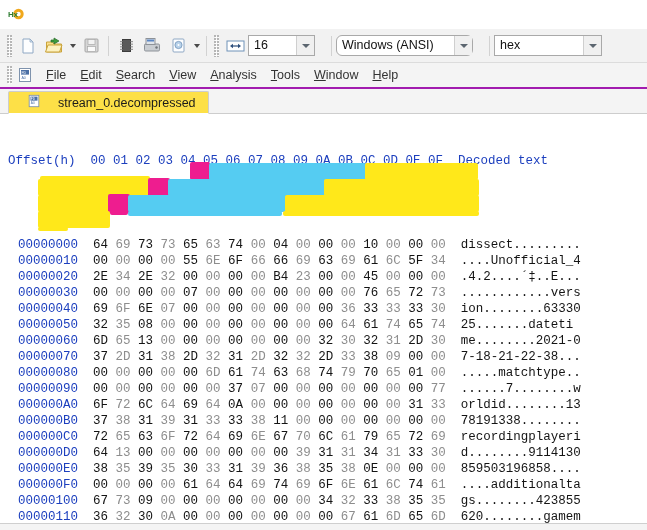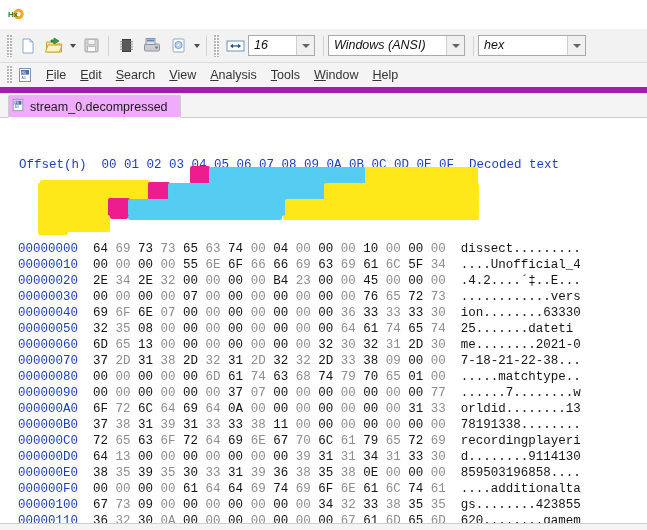--- a/index.html
+++ b/index.html
@@ -38,65 +38,65 @@
       radial-gradient(circle at 1px 1px, #ffffff 0.8px, transparent 1px);
     background-size:3px 3px,3px 3px;
     background-position:0 0,1px 1px;}
   .tbtn{width:26px;height:26px;flex:0 0 26px;display:flex;align-items:center;justify-content:center;border-radius:2px;}
   .tsep{width:1px;height:20px;background:#d2d2d2;margin:0 4px;flex:0 0 1px;}
   .caret{width:11px;height:26px;flex:0 0 11px;display:flex;align-items:center;justify-content:center;}
   .caret:after{content:"";border-left:3.5px solid transparent;border-right:3.5px solid transparent;border-top:4px solid #4a4a4a;display:block;}
 
   
   .combo{height:21px;background:#ffffff;border:1px solid #a9a9a9;display:flex;align-items:center;
-    margin-right:4px;box-sizing:border-box;font-style:italic;}
+    margin-right:12px;box-sizing:border-box;}
   .combo .cval{padding:0 5px;font-size:12.5px;color:#101010;white-space:nowrap;overflow:hidden;flex:1;line-height:19px;}
   .combo .cbtn{width:17px;height:19px;flex:0 0 17px;background:#f0f0f0;border-left:1px solid #cfcfcf;
     display:flex;align-items:center;justify-content:center;}
   .combo .cbtn:after{content:"";border-left:4px solid transparent;border-right:4px solid transparent;border-top:4px solid #5c6670;display:block;}
   .combo-bytes{width:67px;}
-  .combo-enc{width:137px;}
+  .combo-enc{width:137px;border-radius:6px;}
   .combo-base{width:108px;}
 
   
   .menubar{
     height:24px;flex:0 0 24px;background:#f4f4f4;display:flex;align-items:center;
-    padding-left:4px;border-bottom:6px solid #a21caf;
+    padding-left:4px;border-bottom:2px solid #a21caf;
   }
   .menubar .grip{height:18px;}
   .doc-icon{width:16px;height:16px;flex:0 0 16px;margin:0 6px 0 2px;}
   .menu-item{font-size:12.5px;color:#333333;padding:2px 7px;white-space:nowrap;}
   .menu-item u{text-decoration:underline;}
 
   
   .tabstrip{
     height:25px;flex:0 0 25px;background:#f4f4f4;display:flex;align-items:flex-end;
     padding-left:8px;position:relative;
   }
   .tabstrip:after{content:"";position:absolute;left:0;right:0;bottom:0;height:1px;background:#cdcdcd;}
   .tab{
-    height:23px;background:#f0abfc;border:1px solid #cdcdcd;border-bottom:1px solid #ffffff;
-    display:flex;align-items:center;padding:0 12px 0 2px;box-sizing:border-box;
-    position:relative;z-index:2;border-radius:2px 2px 0 0;
+    height:23px;background:#fde047;border:1px solid #cdcdcd;border-bottom:1px solid #ffffff;
+    display:flex;align-items:center;padding:0 12px 0 18px;box-sizing:border-box;
+    position:relative;z-index:2;border-radius:2px 2px 0 0;gap:12px;
   }
   .tab .tlabel{font-size:12.5px;color:#1b1b1b;margin-left:5px;white-space:nowrap;}
 
   
   .hexwrap{
     flex:1 1 auto;background:#ffffff;position:relative;overflow:hidden;
     border-top:0;padding-top:7px;box-sizing:border-box;
   }
   .hexpane{
     position:relative;
     font-family:"Liberation Mono","DejaVu Sans Mono",monospace;
     font-size:12.5px;
     line-height:16px;
     white-space:pre;
   }
-  .hdr{color:#1c3fbe;padding-left:19px;}
+  .hdr{color:#1c3fbe;padding-left:8px;}
   .row{padding-left:18px;position:relative;height:16px;}
   .off{color:#1c3fbe;}
   .b{color:#141414;}
   .b.dim{color:#8d8d8d;}
   .txt{color:#141414;}
 
   
   .marks{position:absolute;left:0;top:0;right:0;bottom:0;pointer-events:none;}
   .mk{position:absolute;}
   .mk.yellow{background:#ffe81a;}

